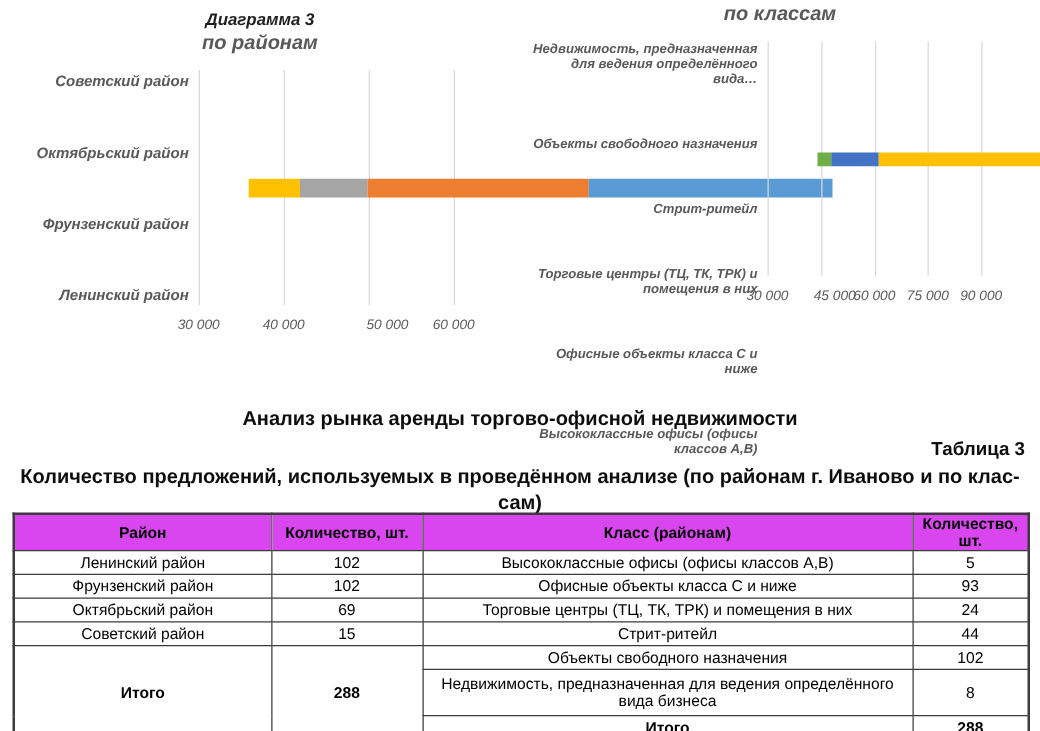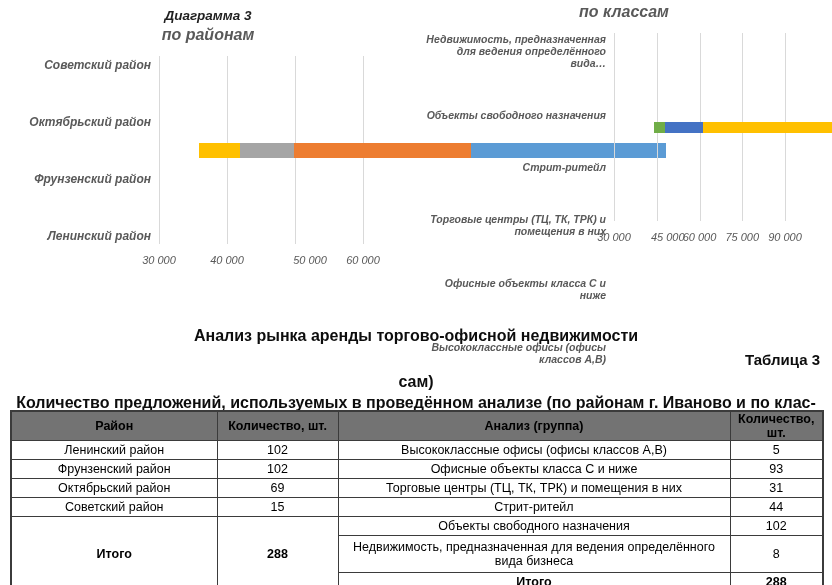--- a/index.html
+++ b/index.html
@@ -38,21 +38,21 @@
              font-size:16px;font-weight:bold;color:#0d0d0d;}
   .tbl-label{position:absolute;top:351px;right:12px;font-size:15px;font-weight:bold;color:#0d0d0d;}
   .doc-sub{position:absolute;top:371px;left:0;width:832px;text-align:center;
            font-size:16px;font-weight:bold;line-height:21px;color:#0d0d0d;}
 
   
   .tbl{position:absolute;top:410px;left:10px;border-collapse:collapse;
        font-size:12.5px;table-layout:fixed;border:2px solid #3b3b3b;}
   .tbl td{border:1px solid #3b3b3b;text-align:center;vertical-align:middle;
           padding:0 4px;height:18px;line-height:1.12;overflow:hidden;}
-  .tbl tr.hdr td{background:#737373;font-weight:bold;height:19px;}
+  .tbl tr.hdr td{background:#d946ef;font-weight:bold;height:19px;}
   .tbl td.bold{font-weight:bold;}
   .tbl tr.tall td{height:36px;}
 </style>
 </head>
 <body>
 
 <div class="page">
 
   <div class="chart chart1">
     <div class="c-title">Диаграмма 3</div>
@@ -129,55 +129,55 @@
           <div class="bar-row">
             <div class="bar" style="width: 123.69px; background: rgb(91, 155, 213);"></div>
           </div>
         </div>
     </div>
   </div>
 
   <div class="doc-title">Анализ рынка аренды торгово-офисной недвижимости</div>
   <div class="tbl-label">Таблица 3</div>
   <div class="doc-sub">
+    <div>Количество предложений, используемых в проведённом анализе (по районам г. Иваново и по клас-</div>
     <div>сам)</div>
-    <div>Количество предложений, используемых в проведённом анализе (по районам г. Иваново и по клас-</div>
   </div>
 
   <table class="tbl">
     <colgroup>
       <col style="width:206px">
         <col style="width:121px">
         <col style="width:392px">
         <col style="width:93px">
     </colgroup>
     <tbody>
       <tr class="hdr">
         <td>Район</td>
         <td>Количество, шт.</td>
-        <td>Анализ (группа)</td>
+        <td>Класс (районам)</td>
         <td>Количество, шт.</td>
       </tr>
       <tr>
         <td>Ленинский район</td>
         <td>102</td>
         <td>Высококлассные офисы (офисы классов А,В)</td>
         <td>5</td>
       </tr>
       <tr>
         <td>Фрунзенский район</td>
         <td>102</td>
         <td>Офисные объекты класса С и ниже</td>
         <td>93</td>
       </tr>
       <tr>
         <td>Октябрьский район</td>
         <td>69</td>
         <td>Торговые центры (ТЦ, ТК, ТРК) и помещения в них</td>
-        <td>31</td>
+        <td>24</td>
       </tr>
       <tr>
         <td>Советский район</td>
         <td>15</td>
         <td>Стрит-ритейл</td>
         <td>44</td>
       </tr>
       <tr>
         <td rowspan="3" class="bold">Итого</td>
         <td rowspan="3" class="bold">288</td>

